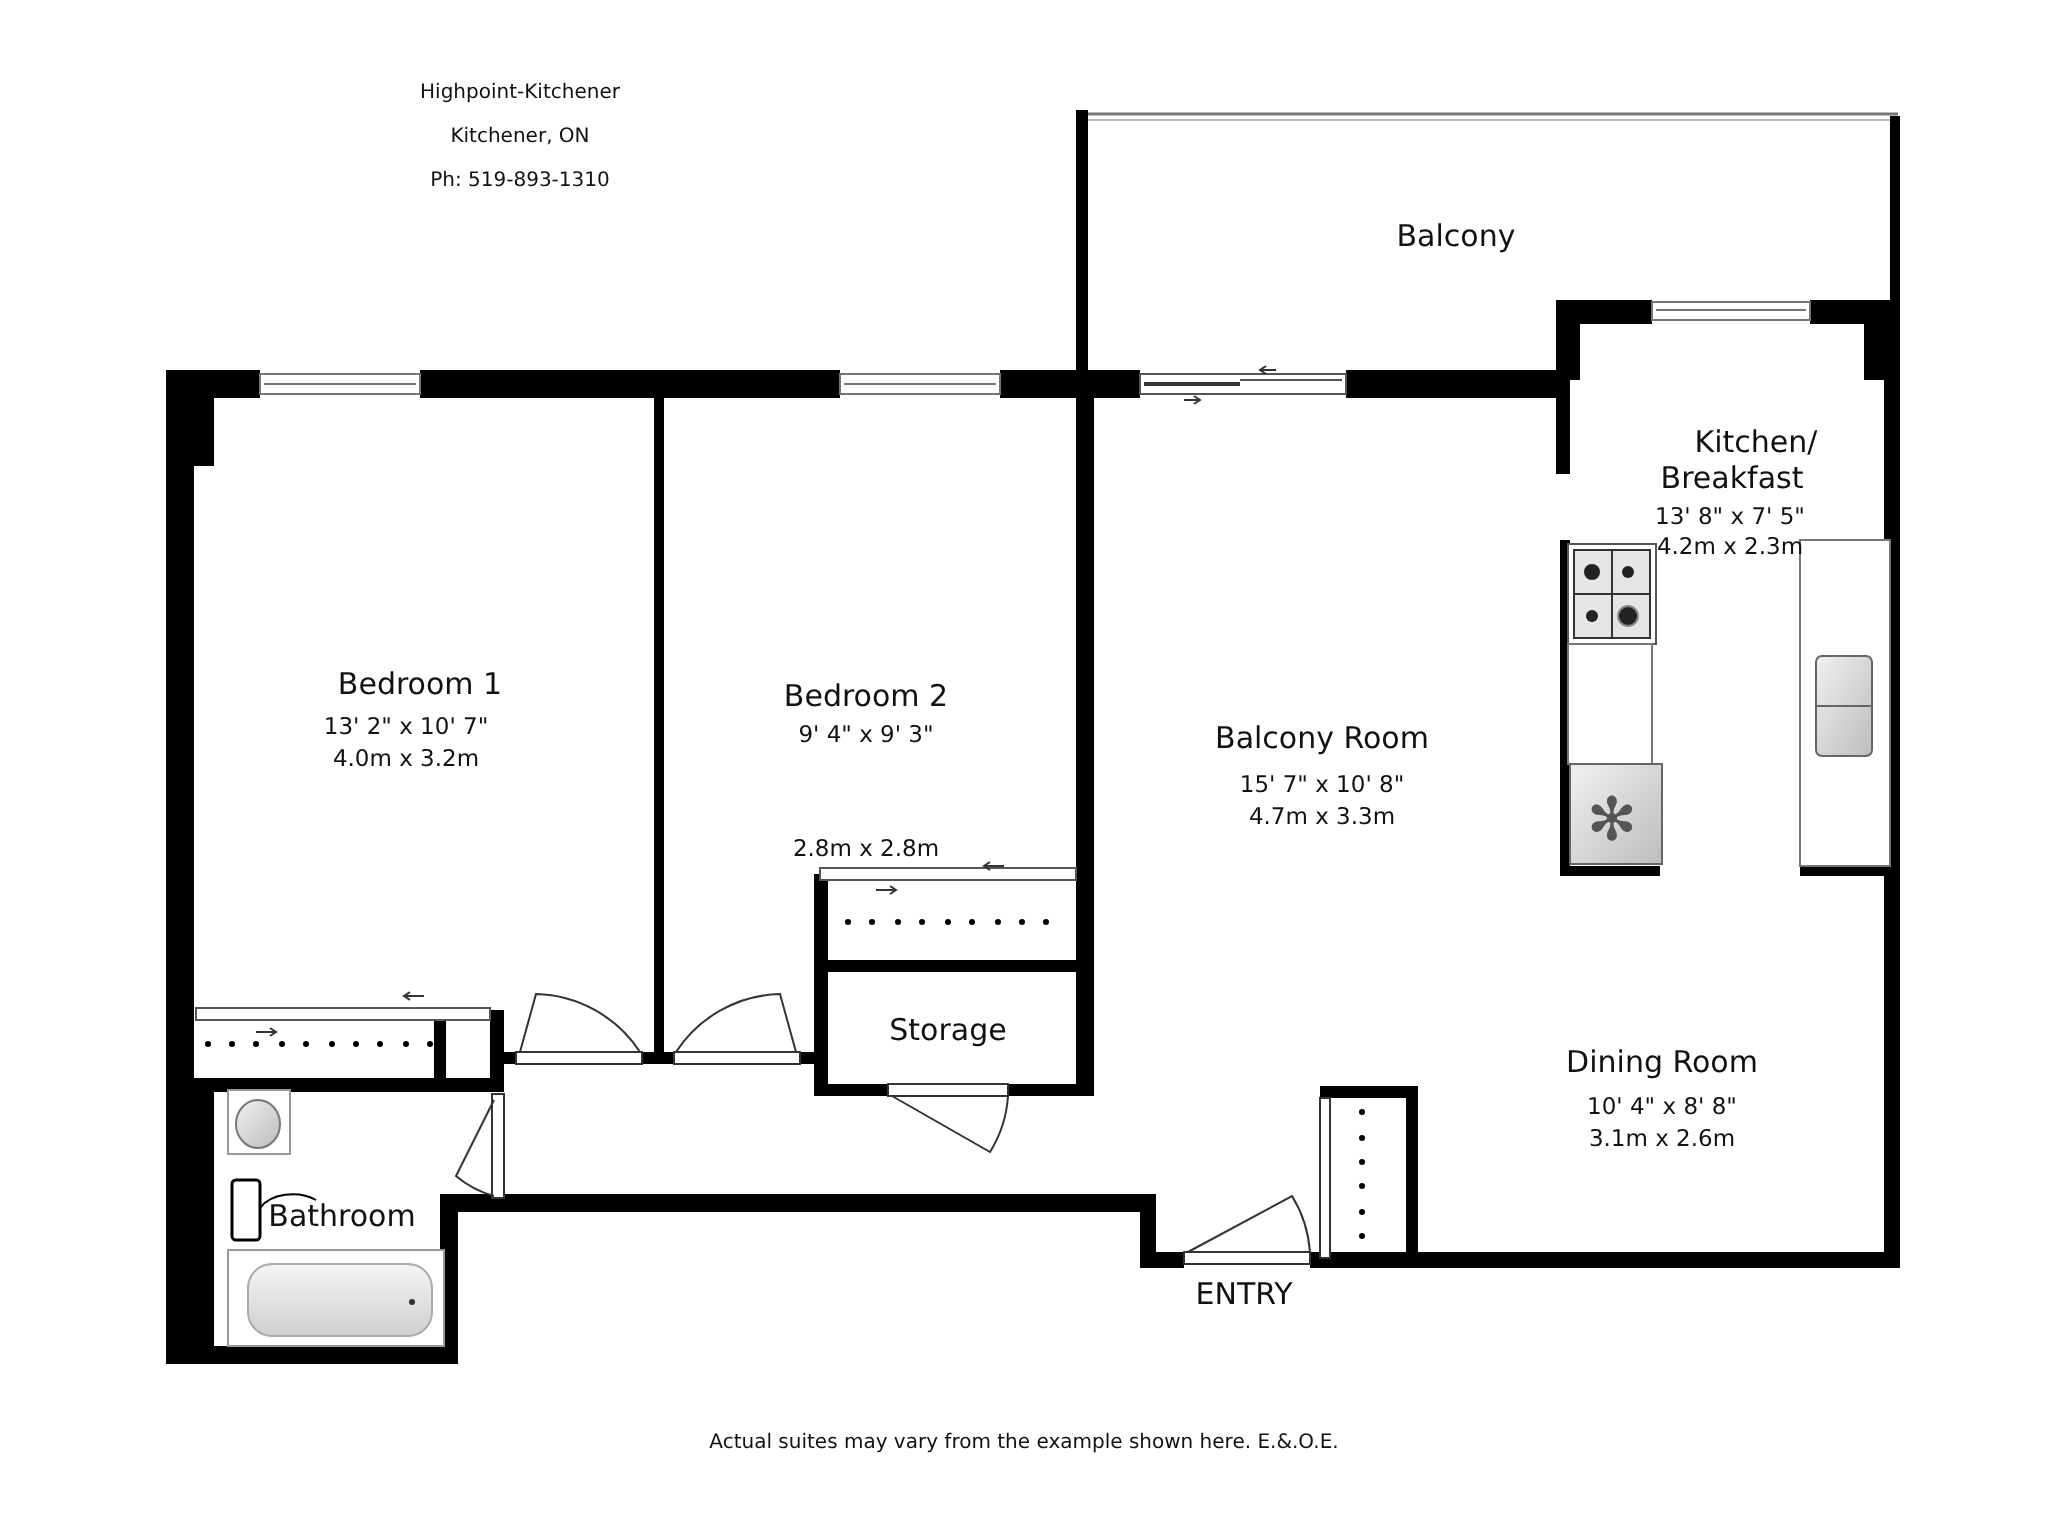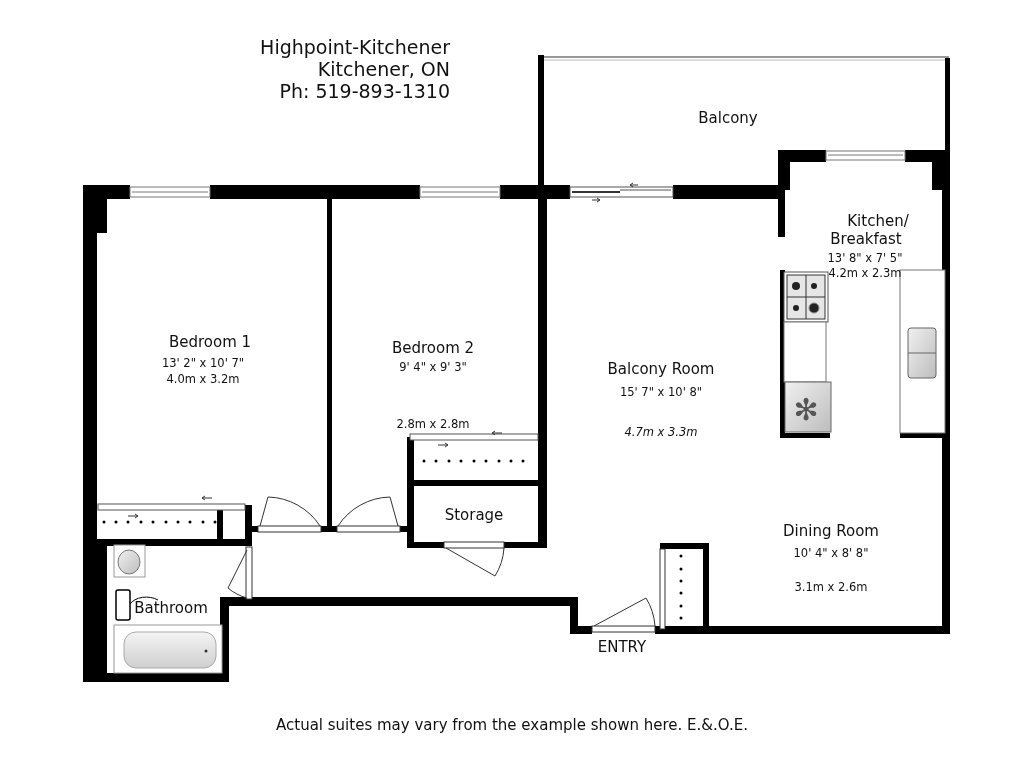--- a/index.html
+++ b/index.html
@@ -1,23 +1,23 @@
 <!DOCTYPE html>
 <html><head>
 <meta charset="utf-8">
 <style>
   html, body { margin:0; padding:0; background:#ffffff; }
   body { width:1024px; height:768px; position:relative; overflow:hidden; font-family:"DejaVu Sans", sans-serif; color:#111; }
-  .header { position:absolute; left:70px; top:36px; width:380px; text-align:right; font-size:19px; line-height:22px; color:#111; }
+  .header { position:absolute; left:70px; top:36px; width:380px; text-align:center; font-size:10px; line-height:22px; color:#111; }
   .header div { white-space:nowrap; }
   svg.plan { position:absolute; left:0; top:0; }
   .lbl { position:absolute; text-align:center; white-space:nowrap; transform:translateX(-50%); }
   .room-name { font-size:15px; line-height:18px; }
   .dim { font-size:11.5px; line-height:16px; }
-  .footer { position:absolute; left:0; width:1024px; top:716px; text-align:center; font-size:15px; }
+  .footer { position:absolute; left:0; width:1024px; top:716px; text-align:center; font-size:10px; }
 </style>
 </head>
 <body>
 
 <div class="header">
   <div>Highpoint-Kitchener</div>
   <div>Kitchener, ON</div>
   <div>Ph: 519-893-1310</div>
 </div>
 
@@ -198,23 +198,23 @@
 <div class="lbl room-name" style="left:185px; top:333px;margin-left:25px;">Bedroom 1</div>
 <div class="lbl dim" style="left:203px; top:355px;">13' 2" x 10' 7"</div>
 <div class="lbl dim" style="left:203px; top:371px;">4.0m x 3.2m</div>
 
 <div class="lbl room-name" style="left:433px; top:339px;">Bedroom 2</div>
 <div class="lbl dim" style="left:433px; top:359px;">9' 4" x 9' 3"</div>
 <div class="lbl dim" style="left:433px; top:372px;margin-top:44px;">2.8m x 2.8m</div>
 
 <div class="lbl room-name" style="left:661px; top:360px;">Balcony Room</div>
 <div class="lbl dim" style="left:661px; top:384px;">15' 7" x 10' 8"</div>
-<div class="lbl dim" style="left:661px; top:424px;font-style:italic;">4.7m x 3.3m</div>
+<div class="lbl dim" style="left:661px; top:400px;">4.7m x 3.3m</div>
 
 <div class="lbl room-name" style="left:831px; top:522px;">Dining Room</div>
 <div class="lbl dim" style="left:831px; top:545px;">10' 4" x 8' 8"</div>
-<div class="lbl dim" style="left:831px; top:579px;">3.1m x 2.6m</div>
+<div class="lbl dim" style="left:831px; top:561px;">3.1m x 2.6m</div>
 
 <div class="lbl room-name" style="left:474px; top:506px;">Storage</div>
 <div class="lbl room-name" style="left:171px; top:599px;">Bathroom</div>
 <div class="lbl room-name" style="left:622px; top:638px;">ENTRY</div>
 
 <div class="footer">Actual suites may vary from the example shown here. E.&amp;.O.E.</div>
 
 </body></html>

